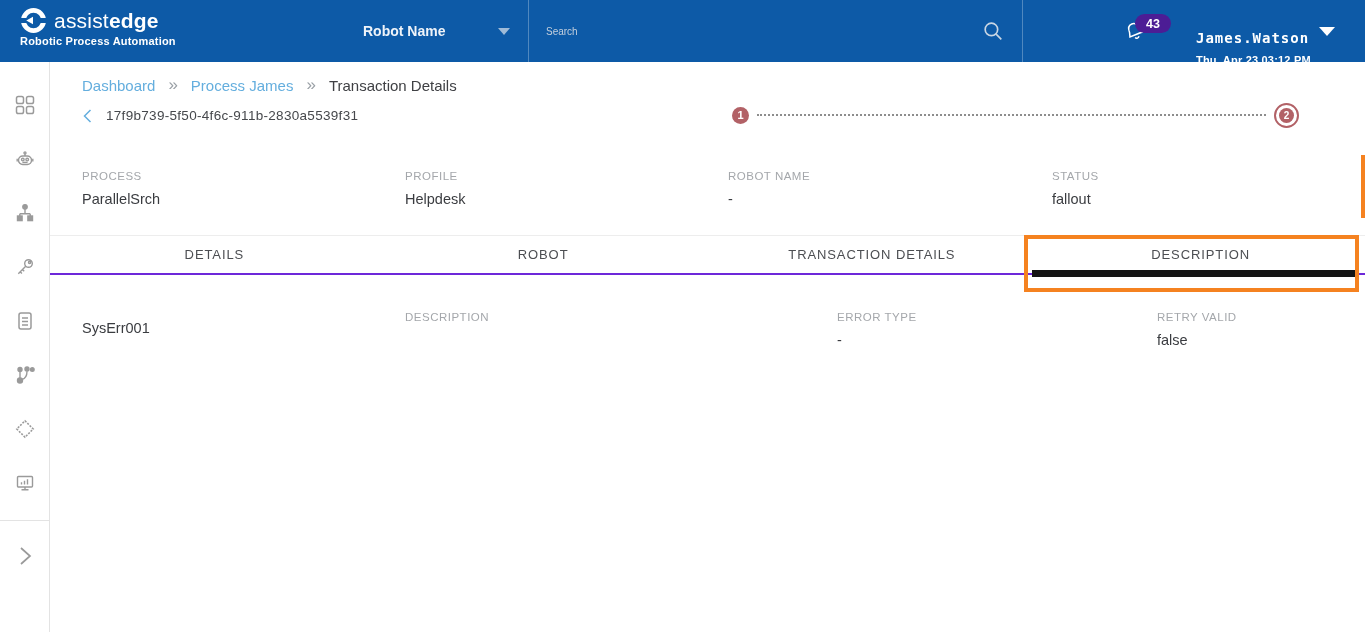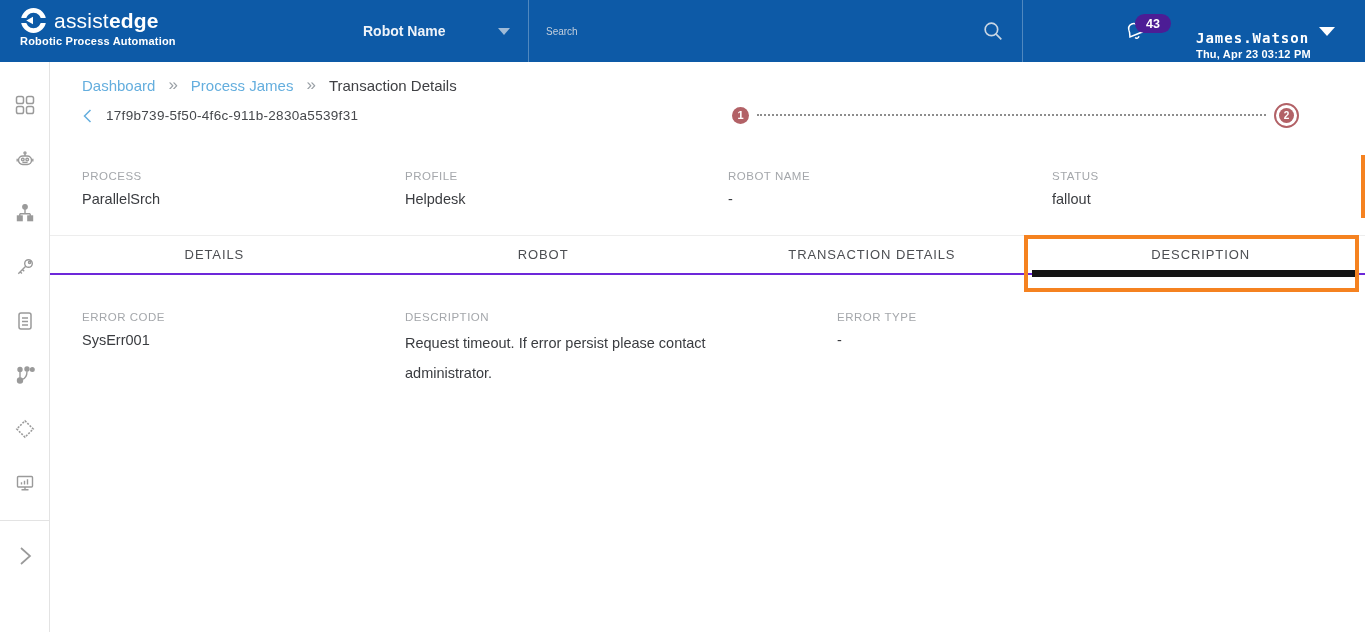--- a/index.html
+++ b/index.html
@@ -28,21 +28,21 @@
   .search-icon { position:absolute; left:981px; top:19px; cursor:pointer; }
 
   .notif { position:absolute; left:1122px; top:12px; width:52px; height:40px; cursor:pointer; }
   .bell { position:absolute; left:0; top:7px; transform:rotate(-22deg); }
   .badge { position:absolute; left:13px; top:2px; min-width:36px; height:19px; background:#4c1d95;
            border-radius:10px; color:#fff; font-size:12.5px; font-weight:700;
            display:flex; align-items:center; justify-content:center; padding:0 7px; }
 
   .user { position:absolute; left:1196px; top:30px; color:#fff; cursor:pointer; }
   .uname { font-family:"DejaVu Sans Mono", monospace; font-size:14px; font-weight:700; letter-spacing:1px; }
-  .udate { font-size:11px; font-weight:700; margin-top:2px; letter-spacing:.2px; }
+  .udate { font-size:11px; font-weight:700; margin-top:8px; letter-spacing:.2px; }
   .user-caret { position:absolute; left:1319px; top:27px; width:0; height:0; cursor:pointer;
                 border-left:8px solid transparent; border-right:8px solid transparent;
                 border-top:9px solid #fff; }
 
   
   .sidebar { position:absolute; top:62px; left:0; width:50px; bottom:0; background:#fff;
              border-right:1px solid #e3e3e3; }
   .sb-list { padding-top:16px; }
   .sb-item { height:54px; display:flex; align-items:center; justify-content:center;
              color:#9a9a9a; cursor:pointer; }
@@ -290,28 +290,30 @@
     <div class="tab">DETAILS</div>
     <div class="tab">ROBOT</div>
     <div class="tab">TRANSACTION DETAILS</div>
     <div class="tab">DESCRIPTION</div>
     <div class="tab-underline"></div>
     <div class="annotation-box"></div>
   </div>
 
   <div class="desc-row">
     <div class="desc-cell">
-      <div class="f-label">ERROR CODE</div>
       <div class="f-value">SysErr001</div>
     </div>
     <div class="desc-cell">
       <div class="f-label">DESCRIPTION</div>
-      <div class="desc-value-wrap">Request timeout. If error persist please contact administrator.</div>
     </div>
     <div class="desc-cell">
       <div class="f-label">ERROR TYPE</div>
       <div class="f-value">-</div>
     </div>
+    <div class="desc-cell">
+      <div class="f-label">RETRY VALID</div>
+      <div class="f-value">false</div>
+    </div>
   </div>
 
 </div>
 
 <div class="scroll-mark"></div>
 
 </body></html>

